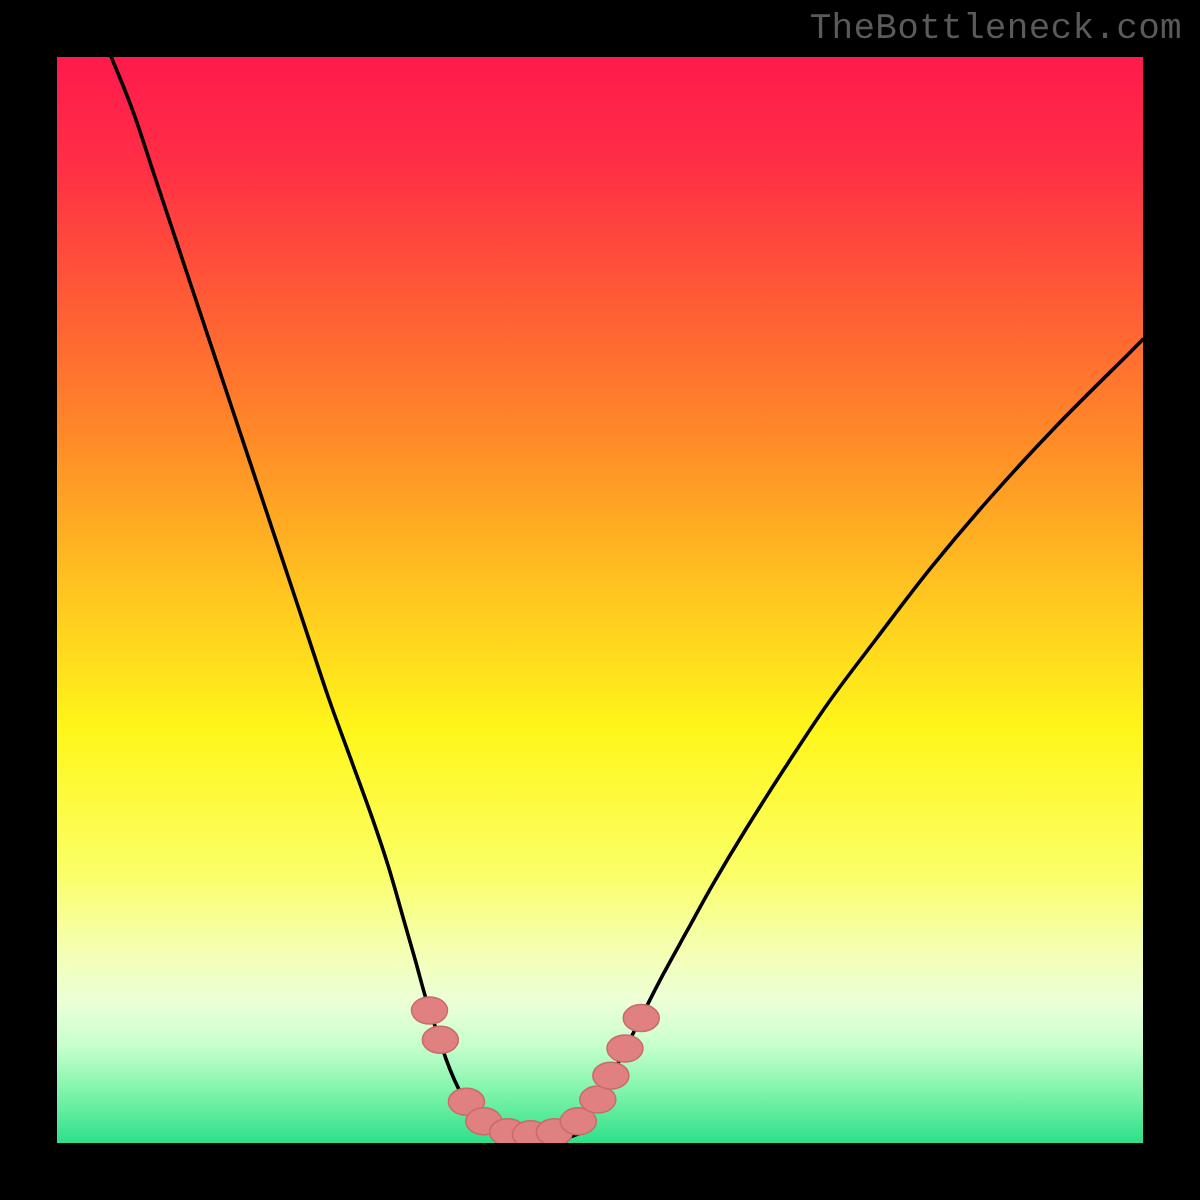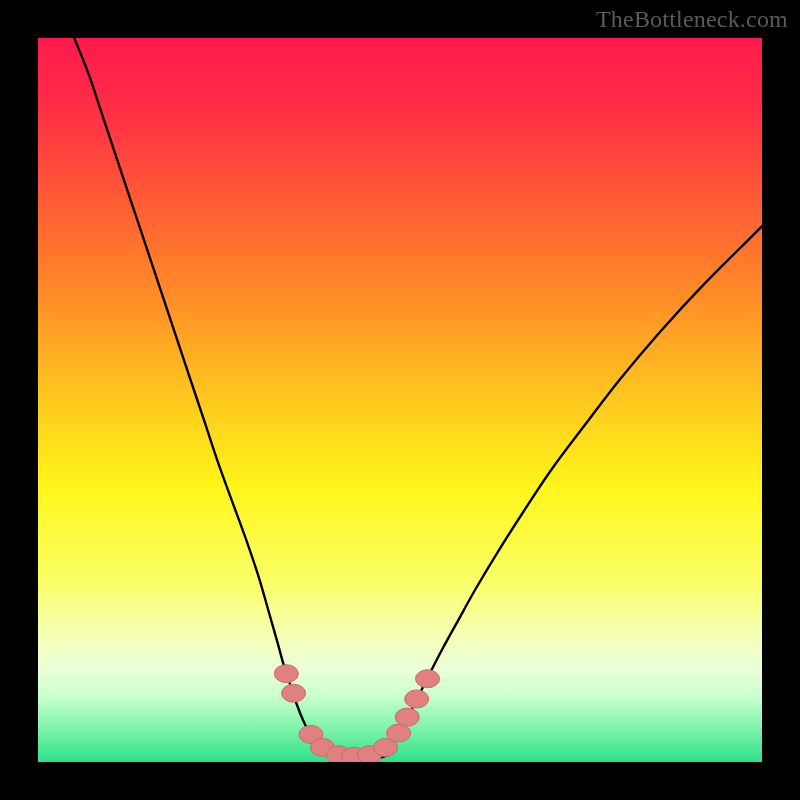--- a/index.html
+++ b/index.html
@@ -24,21 +24,21 @@
     top: 38px;
     width: 724px;
     height: 724px;
     overflow: hidden;
   }
   .watermark {
     position: absolute;
     top: 6px;
     right: 12px;
     color: #5b5959;
-    font-family: Liberation Serif, serif;
+    font-family: Liberation Mono, monospace;
     font-size: 24px;
     font-weight: 400;
     letter-spacing: 0.2px;
     text-align: right;
   }
   svg {
     display: block;
   }
 </style>
 </head>

